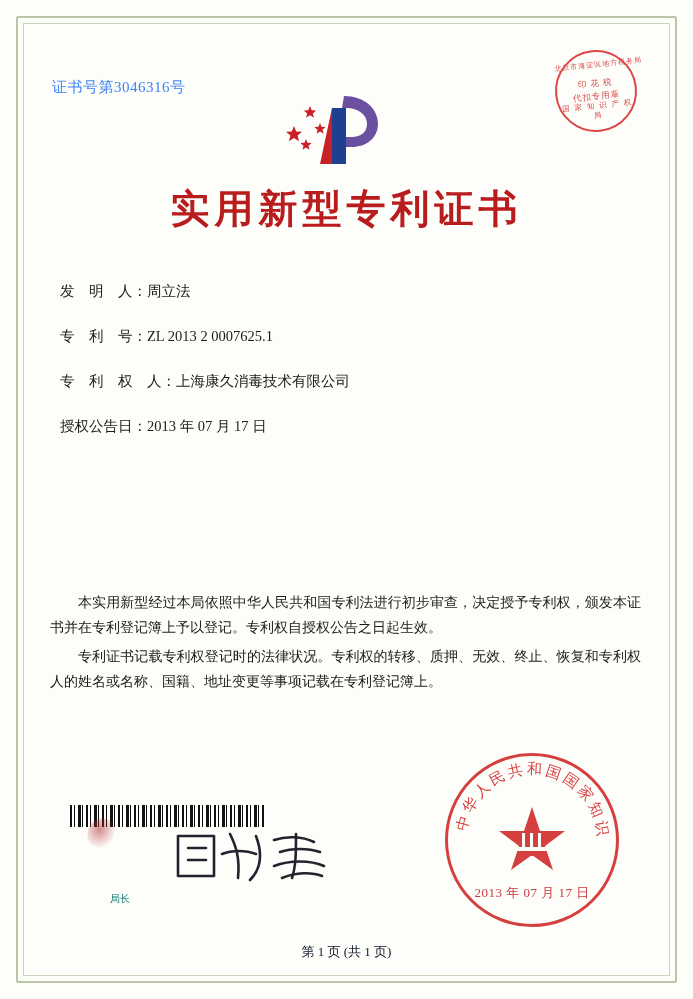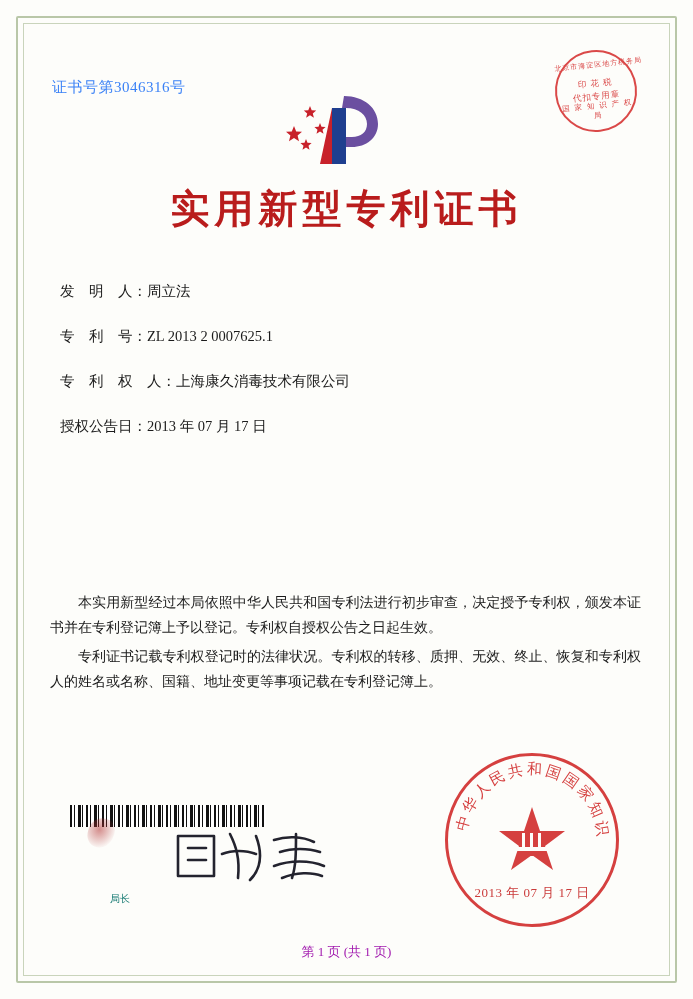--- a/index.html
+++ b/index.html
@@ -241,21 +241,21 @@
     letter-spacing: 0.5px;
   }
 
   .footer {
     position: absolute;
     left: 0;
     right: 0;
     bottom: 38px;
     text-align: center;
     font-size: 13px;
-    color: #a21caf;
+    color: #0f172a;
   }
 </style>
 </head>
 <body>
 
 <div class="page">
 
   <div class="border-outer"></div>
   <div class="border-inner"></div>
 

